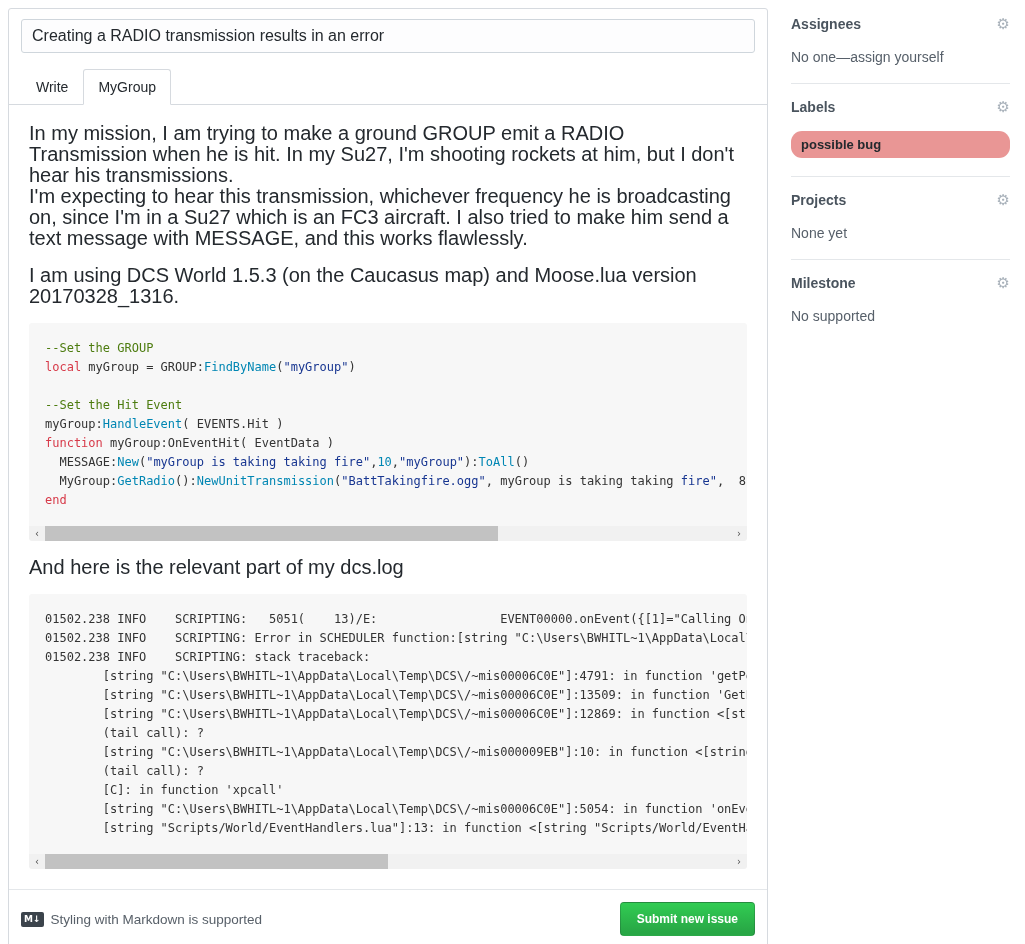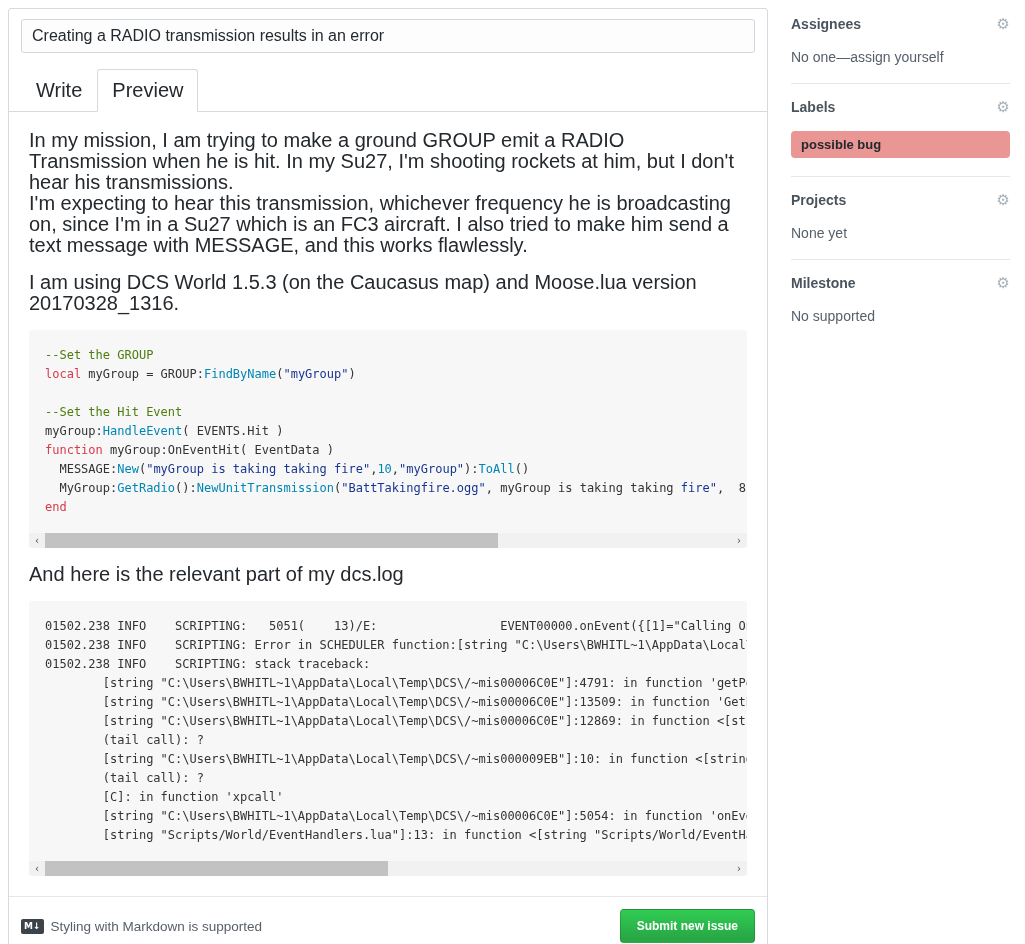--- a/index.html
+++ b/index.html
@@ -28,21 +28,21 @@
     font-size:16px; color:#24292e;
     padding:16px 10px; outline:none;
   }
   .tab-nav {
     margin:16px -12px 0 -12px;
     padding:0 0 0 12px;
     border-bottom:1px solid #d6dadf;
     display:flex;
   }
   .tab {
-    font-size:20px; color:#24292e;
+    font-size:14px; color:#24292e;
     padding:9px 14px; cursor:pointer;
     border:1px solid transparent;
     border-radius:3px 3px 0 0;
     margin-bottom:-1px; background:transparent;
   }
   .tab.active {
     background:#fff;
     border-color:#d6dadf #d6dadf #fff #d6dadf;
   }
   .preview-body { padding:18px 8px 0 8px; flex:1; }
@@ -109,33 +109,33 @@
   .sb-section.last { border-bottom:none; }
   .sb-head { display:flex; align-items:center; justify-content:space-between; }
   .sb-title { font-size:14px; font-weight:bold; color:#4a545e; }
   .gear { font-size:15px; color:#a8b1ba; cursor:pointer; line-height:1;
           font-family:"DejaVu Sans",sans-serif; }
   .sb-body { margin-top:17px; font-size:14px; color:#57606a; }
   .label-chip {
     display:block; margin-top:16px;
     background:#e99695; color:#24292e;
     font-size:13px; font-weight:bold;
-    padding:6px 10px; border-radius:4px; cursor:pointer;
+    padding:6px 10px; border-radius:11px; cursor:pointer;
   }
 </style>
 </head>
 <body>
 
 <div class="issue-form">
 
   <input class="title-input" type="text" value="Creating a RADIO transmission results in an error" style="">
 
   <div class="tab-nav">
     <div class="tab">Write</div>
-    <div class="tab active">Preview</div>
+    <div class="tab active">MyGroup</div>
   </div>
 
   <div class="preview-body">
     <p>In my mission, I am trying to make a ground GROUP emit a RADIO Transmission when he is hit. In my Su27, I'm shooting rockets at him, but I don't hear his transmissions.
 I'm expecting to hear this transmission, whichever frequency he is broadcasting on, since I'm in a Su27 which is an FC3 aircraft. I also tried to make him send a text message with MESSAGE, and this works flawlessly.</p>
     <p>I am using DCS World 1.5.3 (on the Caucasus map) and Moose.lua version 20170328_1316.</p>
 
     <div class="code-wrap">
       <div class="code-pre"><div class="code-line"><span class="tok-cm">--Set the GROUP</span></div><div class="code-line"><span class="tok-kw">local</span><span class="tok-pl"> myGroup = GROUP:</span><span class="tok-fn">FindByName</span><span class="tok-pl">(</span><span class="tok-st">"myGroup"</span><span class="tok-pl">)</span></div><div class="code-line">&nbsp;</div><div class="code-line"><span class="tok-cm">--Set the Hit Event</span></div><div class="code-line"><span class="tok-pl">myGroup:</span><span class="tok-fn">HandleEvent</span><span class="tok-pl">( EVENTS.Hit )</span></div><div class="code-line"><span class="tok-kw">function</span><span class="tok-pl"> myGroup:OnEventHit( EventData )</span></div><div class="code-line"><span class="tok-pl">  MESSAGE:</span><span class="tok-fn">New</span><span class="tok-pl">(</span><span class="tok-st">"myGroup is taking taking fire"</span><span class="tok-pl">,</span><span class="tok-nu">10</span><span class="tok-pl">,</span><span class="tok-st">"myGroup"</span><span class="tok-pl">):</span><span class="tok-fn">ToAll</span><span class="tok-pl">()</span></div><div class="code-line"><span class="tok-pl">  MyGroup:</span><span class="tok-fn">GetRadio</span><span class="tok-pl">():</span><span class="tok-fn">NewUnitTransmission</span><span class="tok-pl">(</span><span class="tok-st">"BattTakingfire.ogg"</span><span class="tok-pl">, myGroup is taking taking </span><span class="tok-st">fire"</span><span class="tok-pl">,  8, 122</span></div><div class="code-line"><span class="tok-kw">end</span></div></div>
       <div class="hscrollbar">

